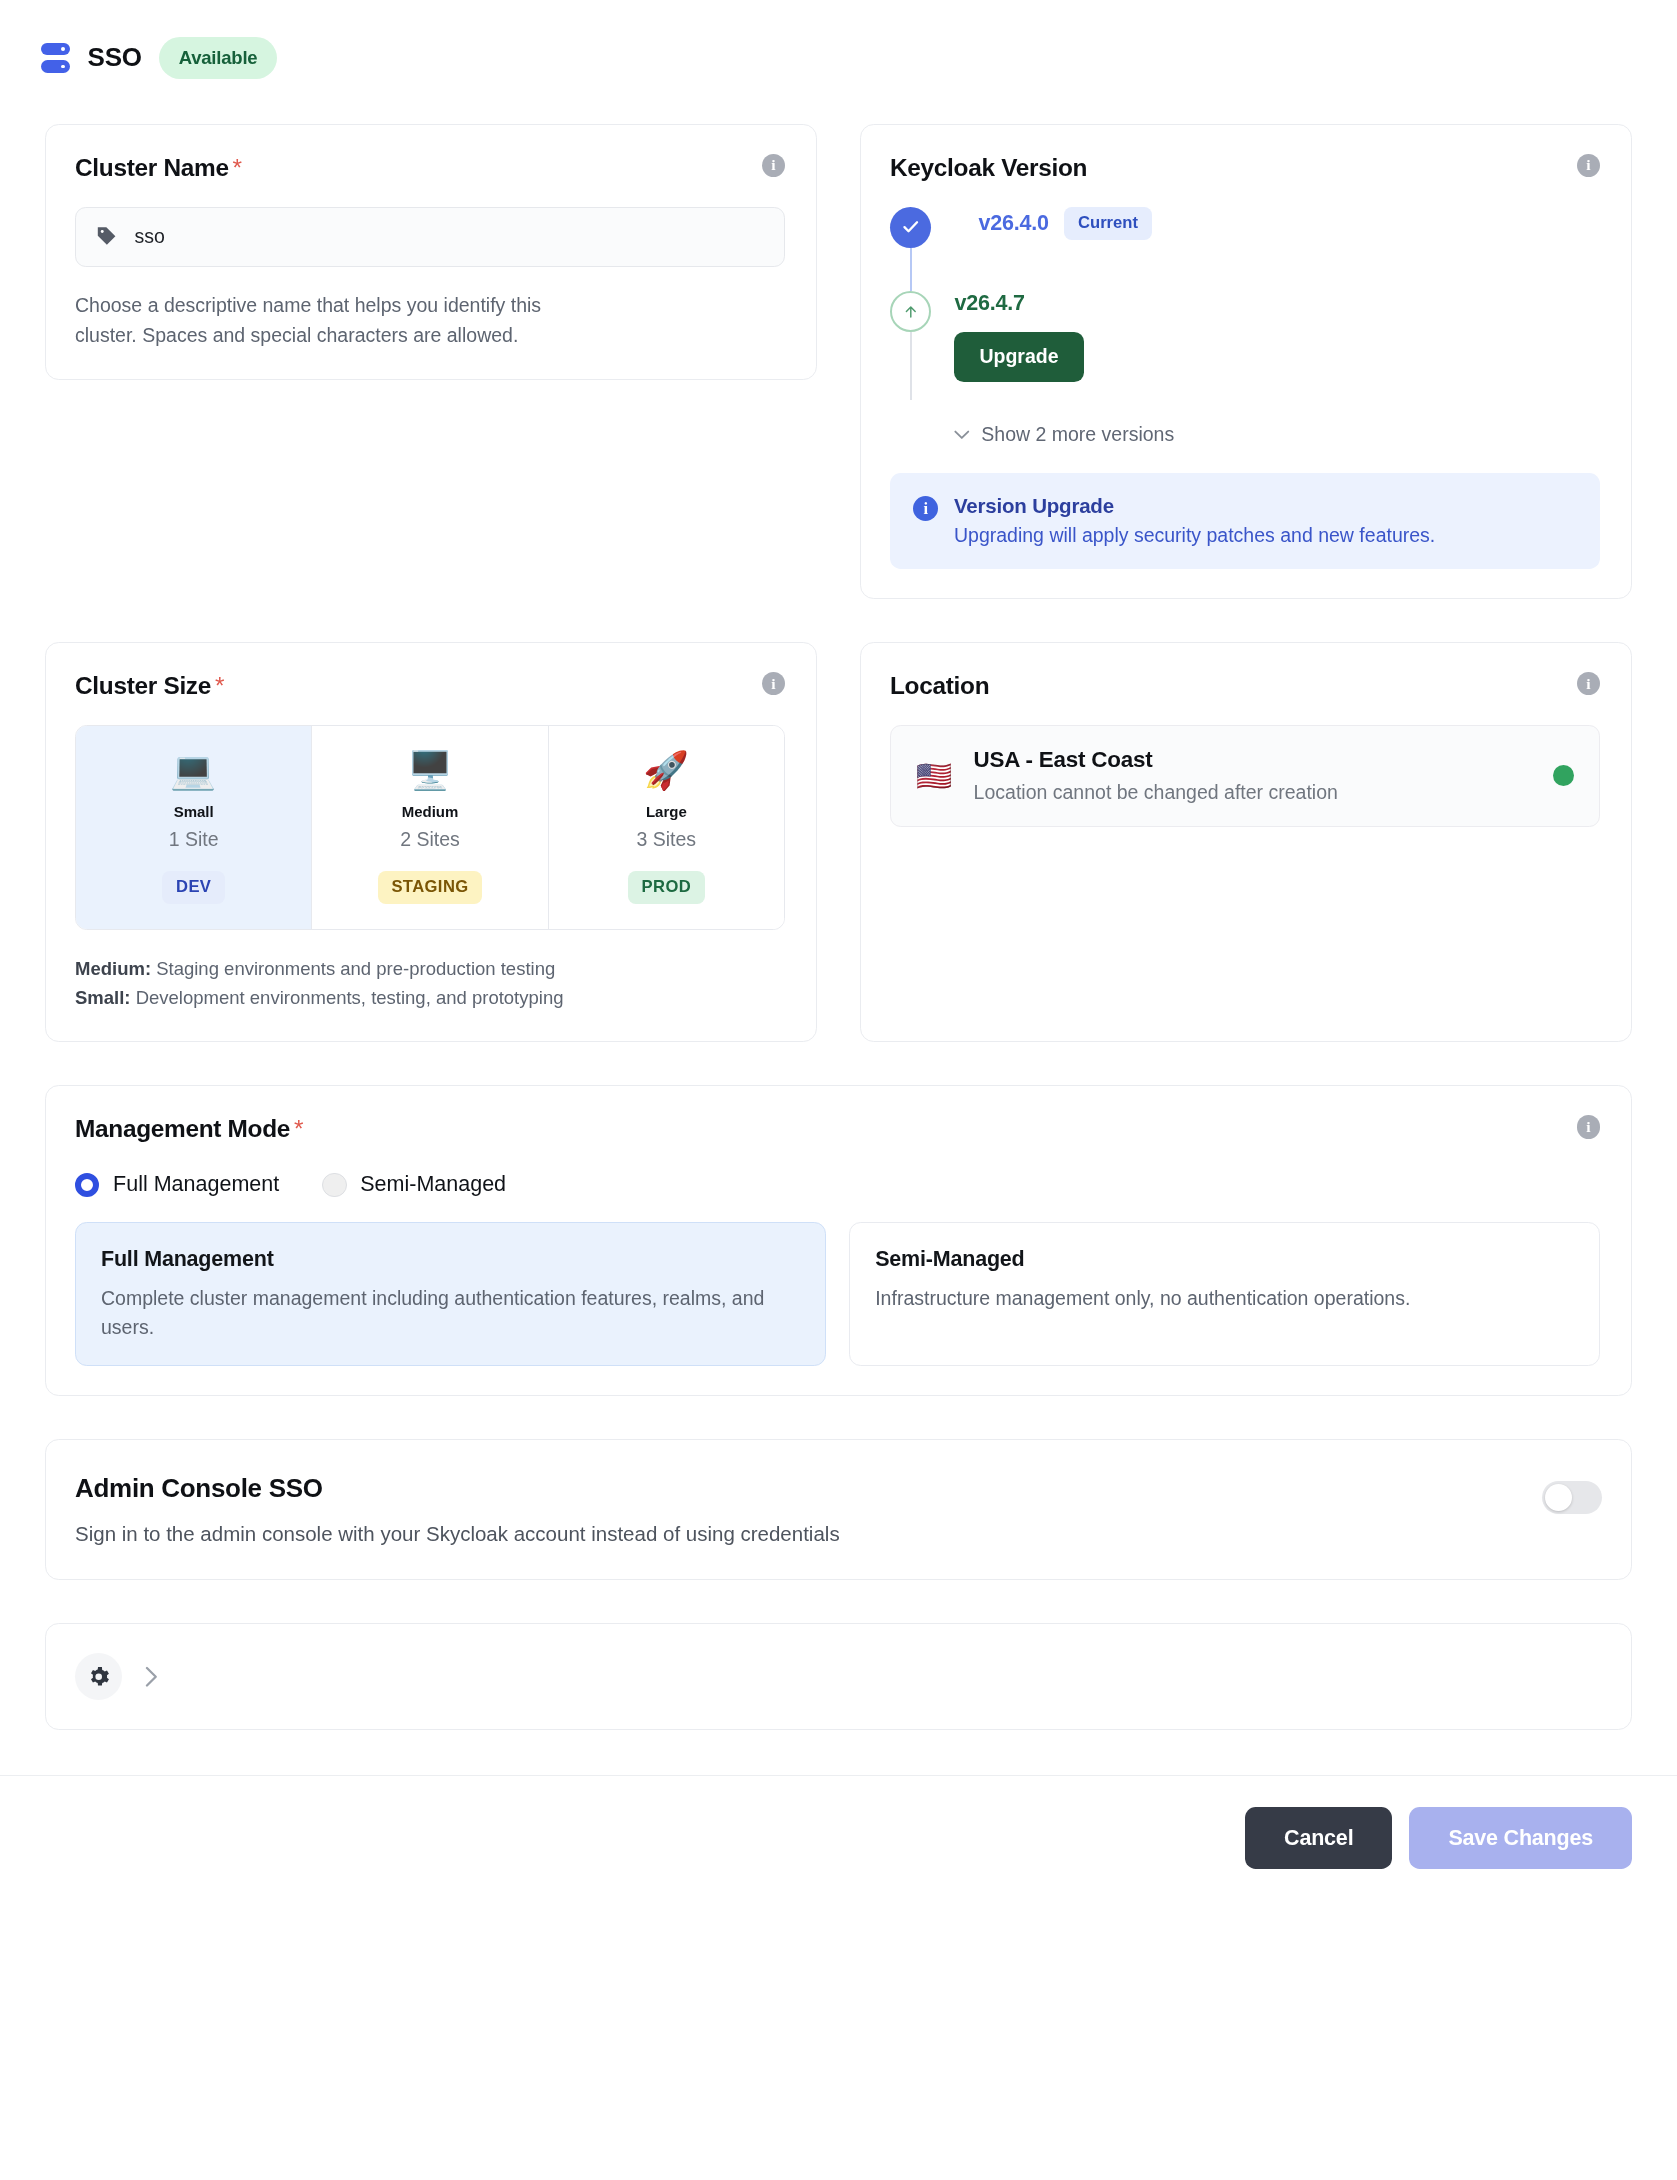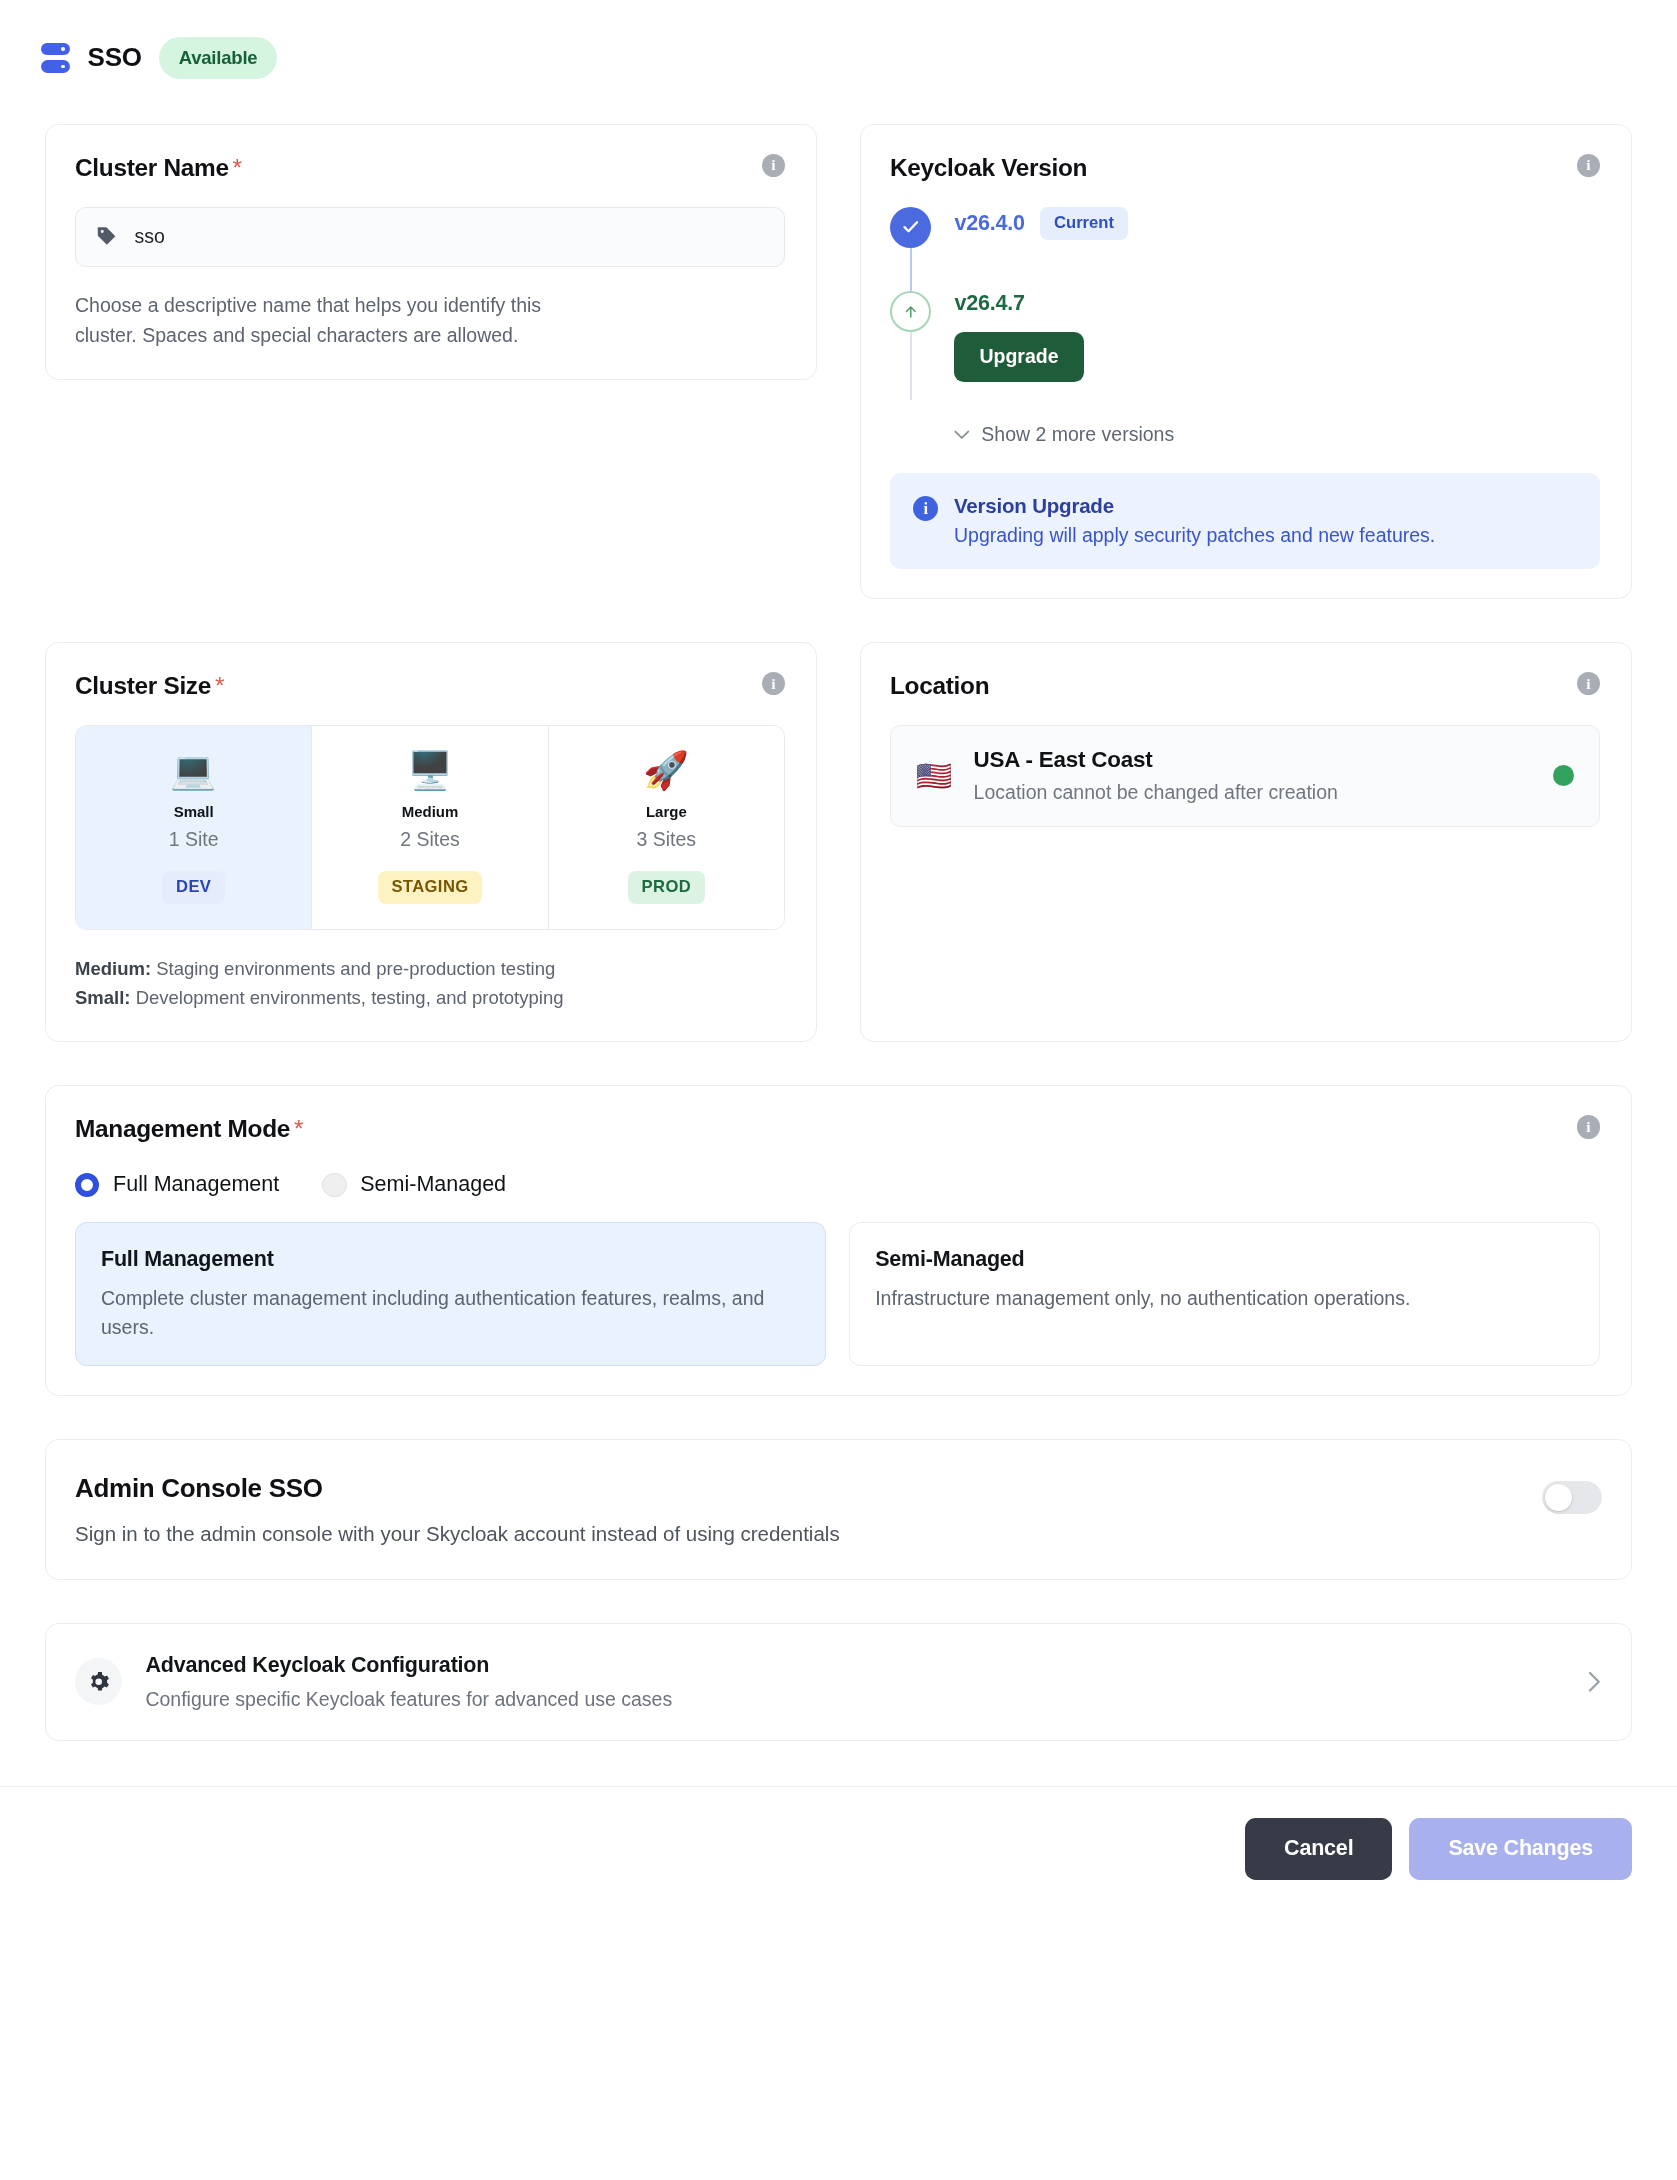--- a/index.html
+++ b/index.html
@@ -47,21 +47,21 @@
   
   .timeline { margin-top: 25px; position: relative; padding-left: 0; }
   .tl-row { display: flex; gap: 23.4px; position: relative; }
   .tl-rail { width: 41px; flex: 0 0 41px; display: flex; flex-direction: column; align-items: center; position: relative; }
   .tl-line { position: absolute; top: 0; bottom: 0; left: 19.5px; width: 2px; }
   .tl-line.blue { background: #b6c8f5; }
   .tl-line.gray { background: #dfe2e8; }
   .dot-check { width: 41px; height: 41px; border-radius: 50%; background: #4b6ae0; display: flex; align-items: center; justify-content: center; position: relative; z-index: 2; }
   .dot-up { width: 41px; height: 41px; border-radius: 50%; background: #ffffff; border: 2px solid #a7d5b8; display: flex; align-items: center; justify-content: center; position: relative; z-index: 2; }
   .tl-body { padding-bottom: 7.8px; flex: 1; }
-  .ver-line { display: flex; align-items: center; gap: 15.6px; }
+  .ver-line { display: flex; align-items: center; gap: 15.6px; margin-left: 24px; }
   .ver-current { font-size: 21.5px; font-weight: bold; color: #4b6ae0; letter-spacing: -0.2px; }
   .badge-current { background: #e6edfd; color: #2e4fbe; font-size: 16.6px; font-weight: bold; padding: 6.8px 13.7px; border-radius: 7.8px; }
   .ver-next { font-size: 21.5px; font-weight: bold; color: #1f6a42; letter-spacing: -0.2px; }
   .upgrade-btn { margin-top: 15.6px; background: #1f5d3a; color: #ffffff; border: none; font-size: 19.5px; font-weight: bold; padding: 13.7px 25px; border-radius: 9.8px; cursor: pointer; font-family: inherit; }
   .show-more { display: flex; align-items: center; gap: 11.7px; margin-top: 33px; margin-left: 64px; color: #606774; font-size: 19.5px; cursor: pointer; }
   .chev-down { width: 15.6px; height: 9.8px; }
 
   .info-banner { margin-top: 27px; background: #ecf2fe; border-radius: 10.7px; padding: 21.5px 23.4px; display: flex; gap: 15.6px; align-items: flex-start; }
   .info-dot { width: 25px; height: 25px; border-radius: 50%; background: #3f63df; color: #ffffff; font-size: 16.6px; font-weight: bold; font-family: "Liberation Serif", serif; display: flex; align-items: center; justify-content: center; flex: 0 0 auto; margin-top: 2px; }
   .ib-title { font-size: 20.5px; font-weight: bold; color: #2c3f9e; letter-spacing: -0.2px; }
@@ -326,24 +326,20 @@
   </div>
 
   <div class="wide">
     <div class="card adv-card">
       <span class="gear-wrap">
         <svg width="23.4" height="23.4" viewBox="0 0 24 24">
           <path d="M12 8.2a3.8 3.8 0 100 7.6 3.8 3.8 0 000-7.6zm8.6 3.8c0-.5 0-1-.1-1.5l2-1.5-2-3.4-2.3 1a7.9 7.9 0 00-2.6-1.5L15.3 2h-4l-.3 2.6c-1 .3-1.8.8-2.6 1.5l-2.3-1-2 3.4 2 1.5a8 8 0 000 3l-2 1.5 2 3.4 2.3-1c.8.7 1.7 1.2 2.6 1.5l.3 2.6h4l.3-2.6c1-.3 1.8-.8 2.6-1.5l2.3 1 2-3.4-2-1.5c.1-.5.1-1 .1-1.5z" fill="#2f353f"></path>
           <circle cx="12" cy="12" r="3.4" fill="#f4f5f7"></circle>
         </svg>
       </span>
-      <div class="adv-main">
-        <div class="adv-title">Advanced Keycloak Configuration</div>
-        <div class="adv-sub">Configure specific Keycloak features for advanced use cases</div>
-      </div>
       <svg class="chev-right" viewBox="0 0 14 22">
           <path d="M2 2l9 9-9 9" fill="none" stroke="#9aa0a9" stroke-width="2.3" stroke-linecap="round" stroke-linejoin="round"></path>
         </svg>
     </div>
   </div>
 
   <div class="footer">
     <button class="btn btn-cancel">Cancel</button>
     <button class="btn btn-save">Save Changes</button>
   </div>

